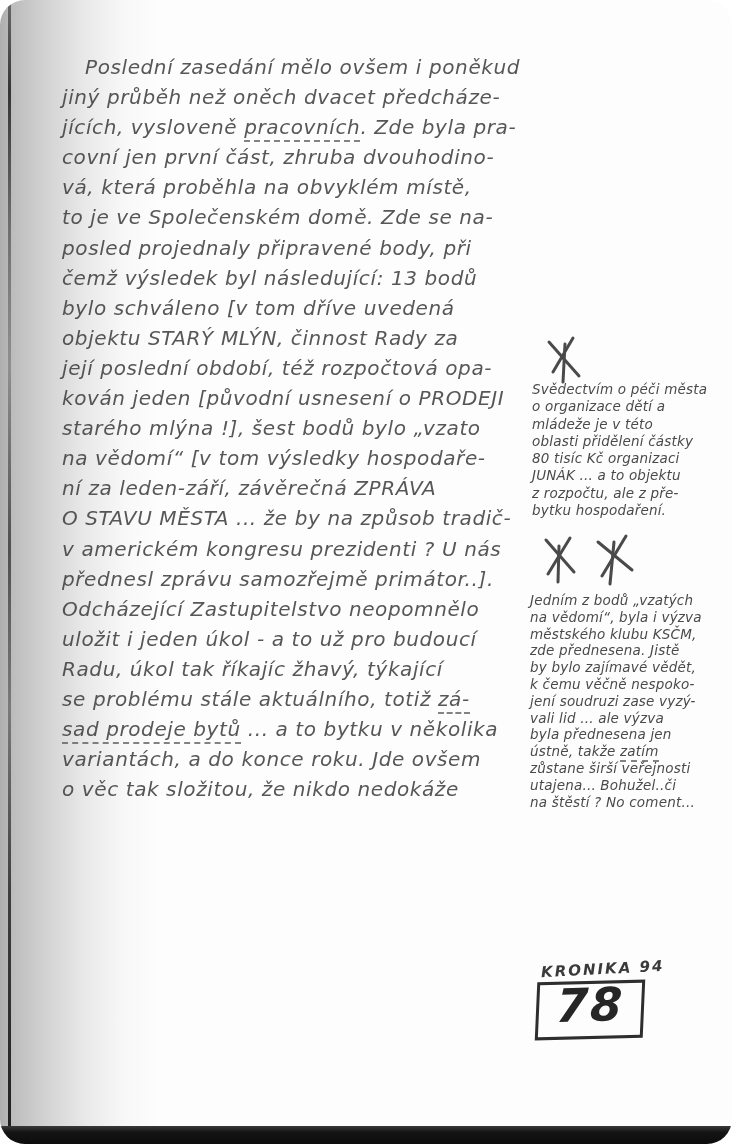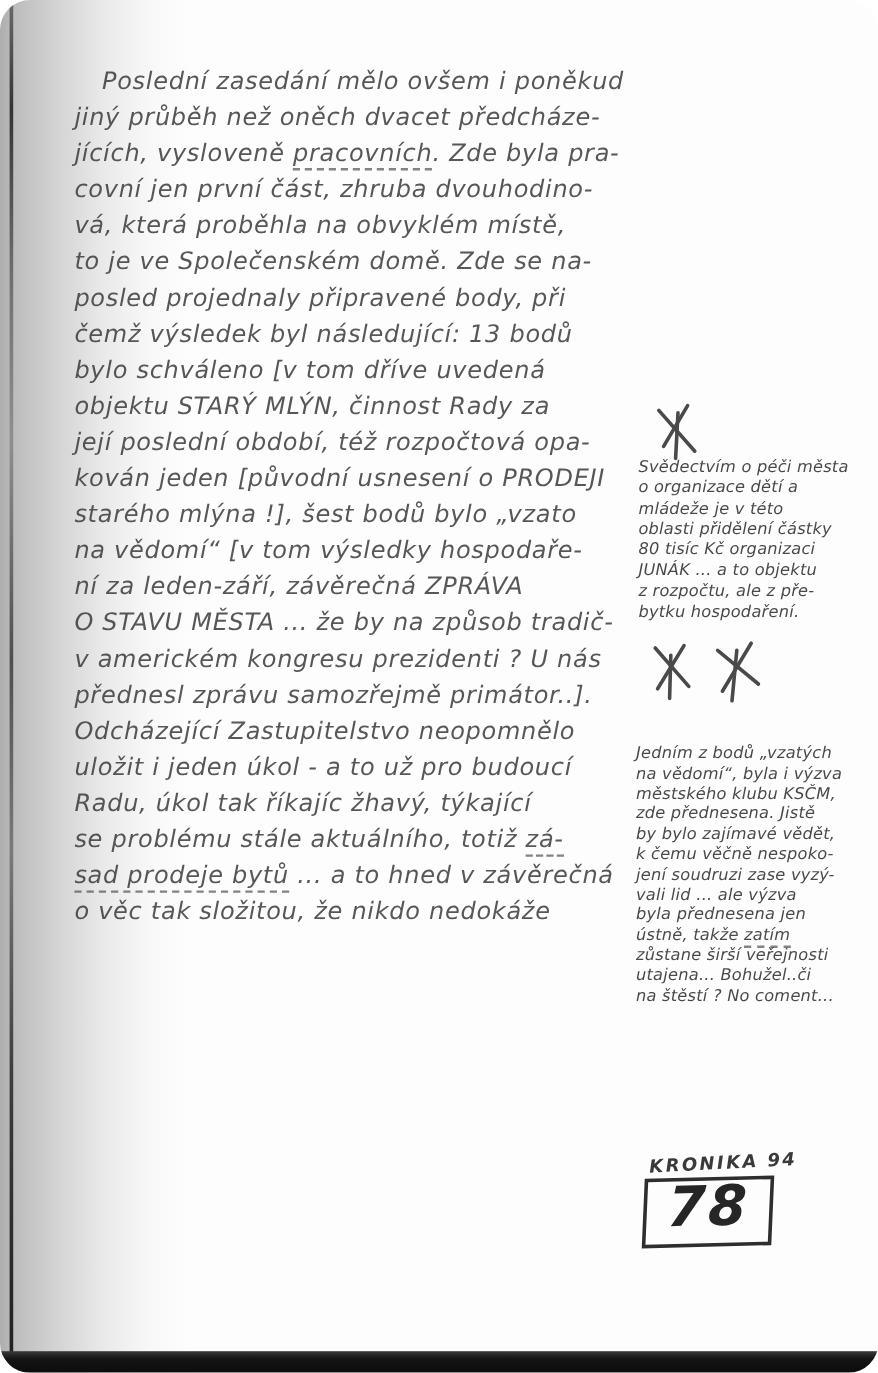--- a/index.html
+++ b/index.html
@@ -17,21 +17,21 @@
   
   .main-text{position:absolute;left:62px;top:52px;width:500px;
          font-style:italic;font-size:20px;line-height:30.1px;letter-spacing:0.6px;
          color:rgba(58,58,58,0.85);white-space:nowrap;}
   .main-text .tline:first-child{padding-left:23px;}
   .u{border-bottom:2px dashed rgba(90,90,90,0.75);padding-bottom:1px;}
   
   .note-text{position:absolute;font-style:italic;font-size:13.5px;letter-spacing:0.2px;
          color:rgba(48,48,48,0.88);white-space:nowrap;}
   .note1-text{left:532px;top:381px;line-height:17.3px;}
-  .note2-text{left:530px;top:592px;line-height:16.8px;margin-top:28px;}
+  .note2-text{left:530px;top:592px;line-height:16.8px;}
   .mark{position:absolute;}
   .mark svg{display:block;}
   .mark-stroke{stroke:#4a4a4a;stroke-width:3;stroke-linecap:round;}
   
   .stamp-title{position:absolute;left:541px;top:960px;font-size:15px;font-weight:bold;
          font-style:italic;letter-spacing:2px;color:#3a3a3a;transform:rotate(-3deg);}
   .stamp-box{position:absolute;left:536px;top:981px;width:102px;height:52px;
          border:3px solid #2e2e2e;transform:rotate(-1.5deg) skewX(-4deg);
          display:flex;align-items:center;justify-content:center;overflow:visible;}
   .stamp-number{font-size:46px;font-weight:bold;font-style:italic;color:#262626;
@@ -61,21 +61,22 @@
       <div class="tline"><span>starého mlýna !], šest bodů bylo „vzato</span></div>
       <div class="tline"><span>na vědomí“ [v tom výsledky hospodaře-</span></div>
       <div class="tline"><span>ní za leden-září, závěrečná ZPRÁVA</span></div>
       <div class="tline"><span>O STAVU MĚSTA ... že by na způsob tradič-</span></div>
       <div class="tline"><span>v americkém kongresu prezidenti ? U nás</span></div>
       <div class="tline"><span>přednesl zprávu samozřejmě primátor..].</span></div>
       <div class="tline"><span>Odcházející Zastupitelstvo neopomnělo</span></div>
       <div class="tline"><span>uložit i jeden úkol - a to už pro budoucí</span></div>
       <div class="tline"><span>Radu, úkol tak říkajíc žhavý, týkající</span></div>
       <div class="tline"><span>se problému stále aktuálního, totiž </span><span class="u">zá-</span></div>
-      <div class="tline"><span class="u">sad prodeje bytů</span><span> ... a to hned v závěrečná</span></div>
+      <div class="tline"><span class="u">sad prodeje bytů</span><span> ... a to bytku v několika</span></div>
+      <div class="tline"><span>variantách, a do konce roku. Jde ovšem</span></div>
       <div class="tline"><span>o věc tak složitou, že nikdo  nedokáže</span></div>
     </div>
 
   <div class="mark" style="left:543px;top:332px;">
     <svg width="44" height="56" viewBox="0 0 44 56">
       <line class="mark-stroke" x1="6" y1="10" x2="36" y2="44"></line>
       <line class="mark-stroke" x1="30" y1="6" x2="10" y2="40" stroke-width="2"></line>
       <line class="mark-stroke" x1="22" y1="12" x2="20" y2="50" stroke-width="2.5"></line>
     </svg>
   </div>

